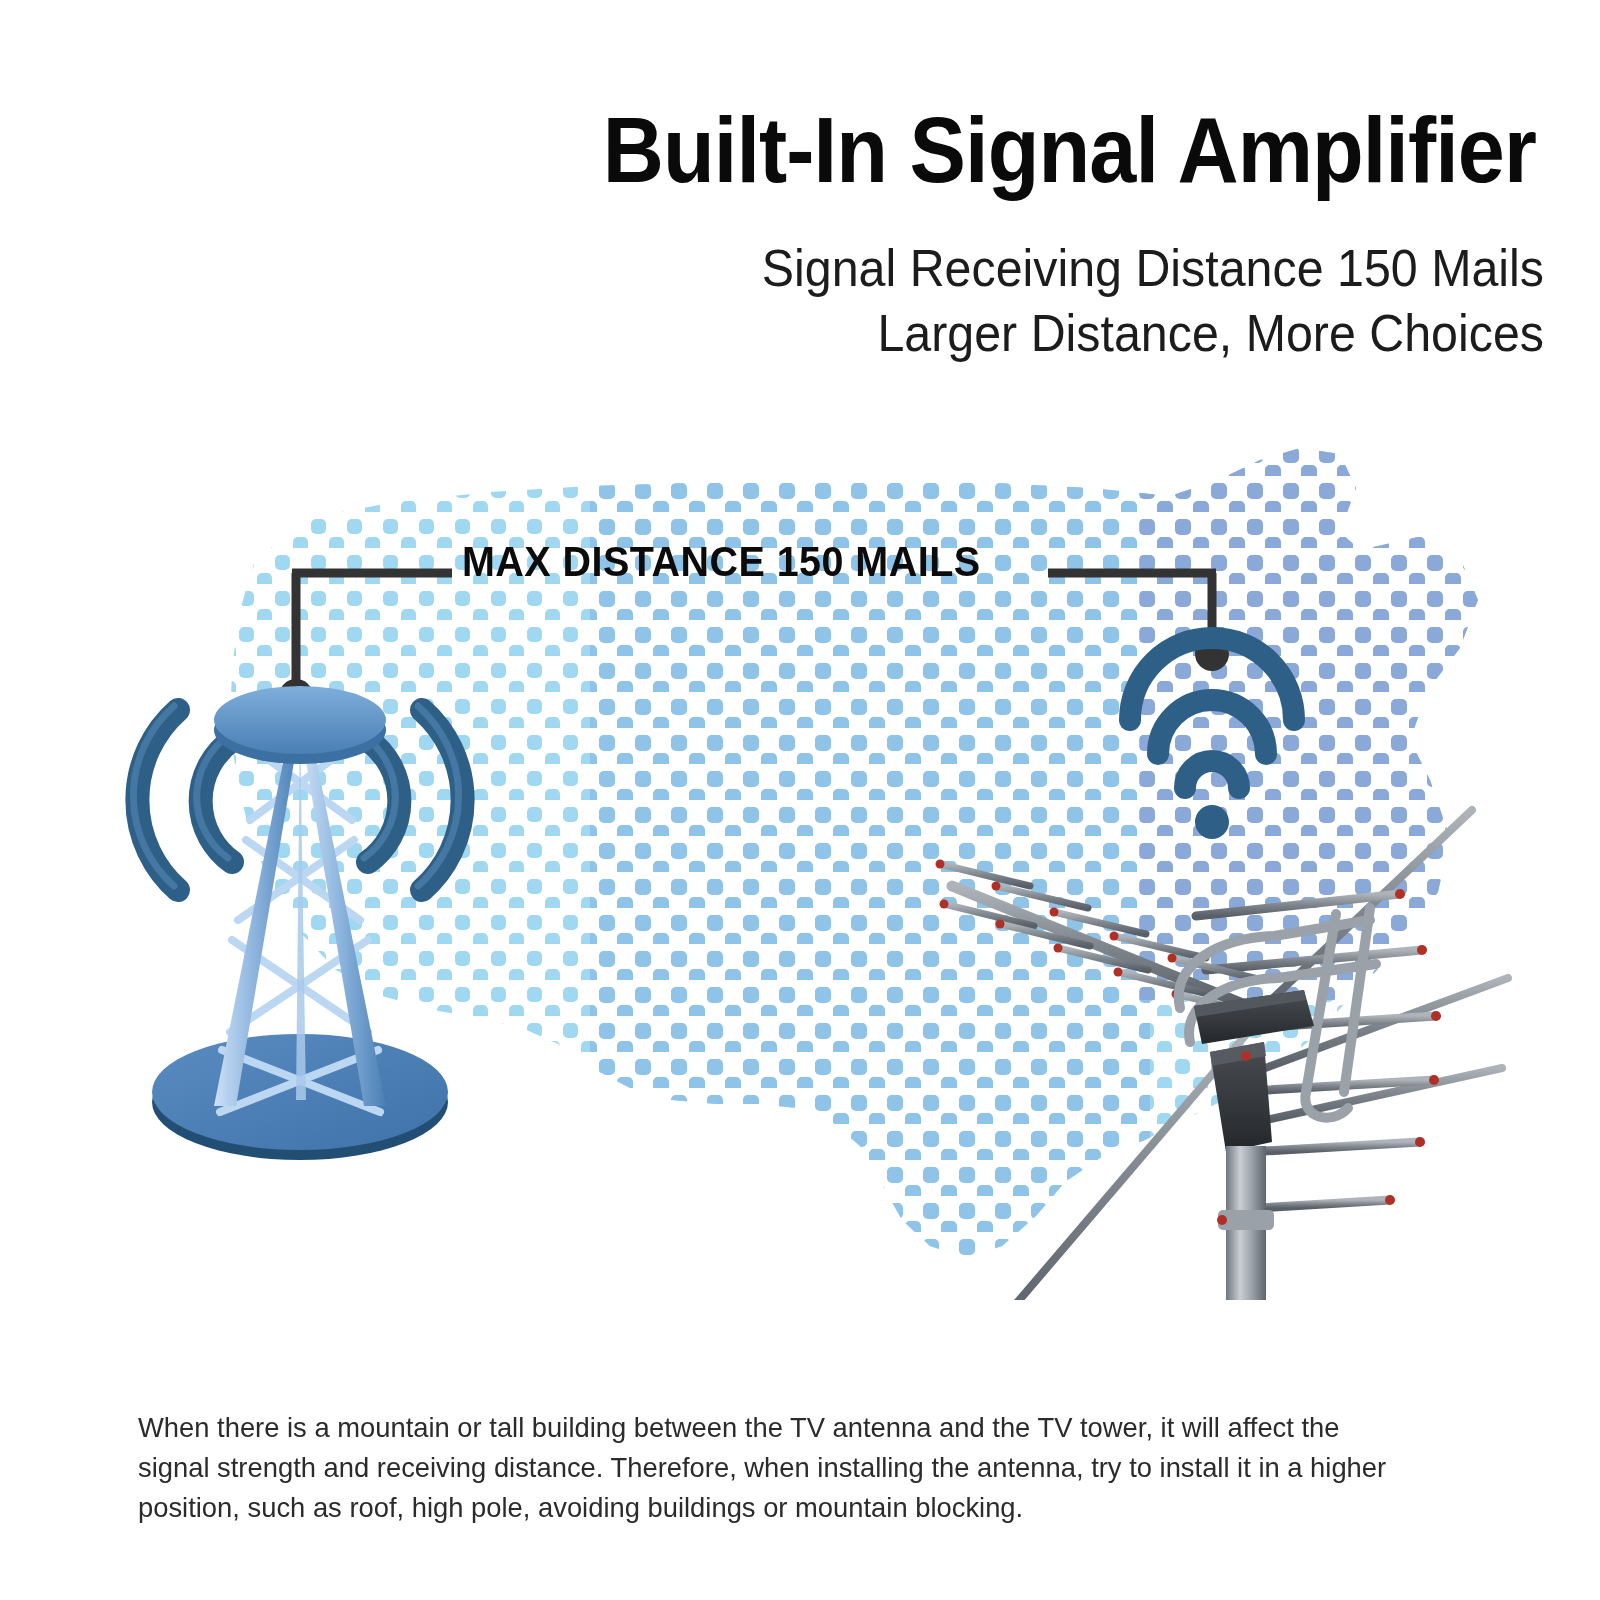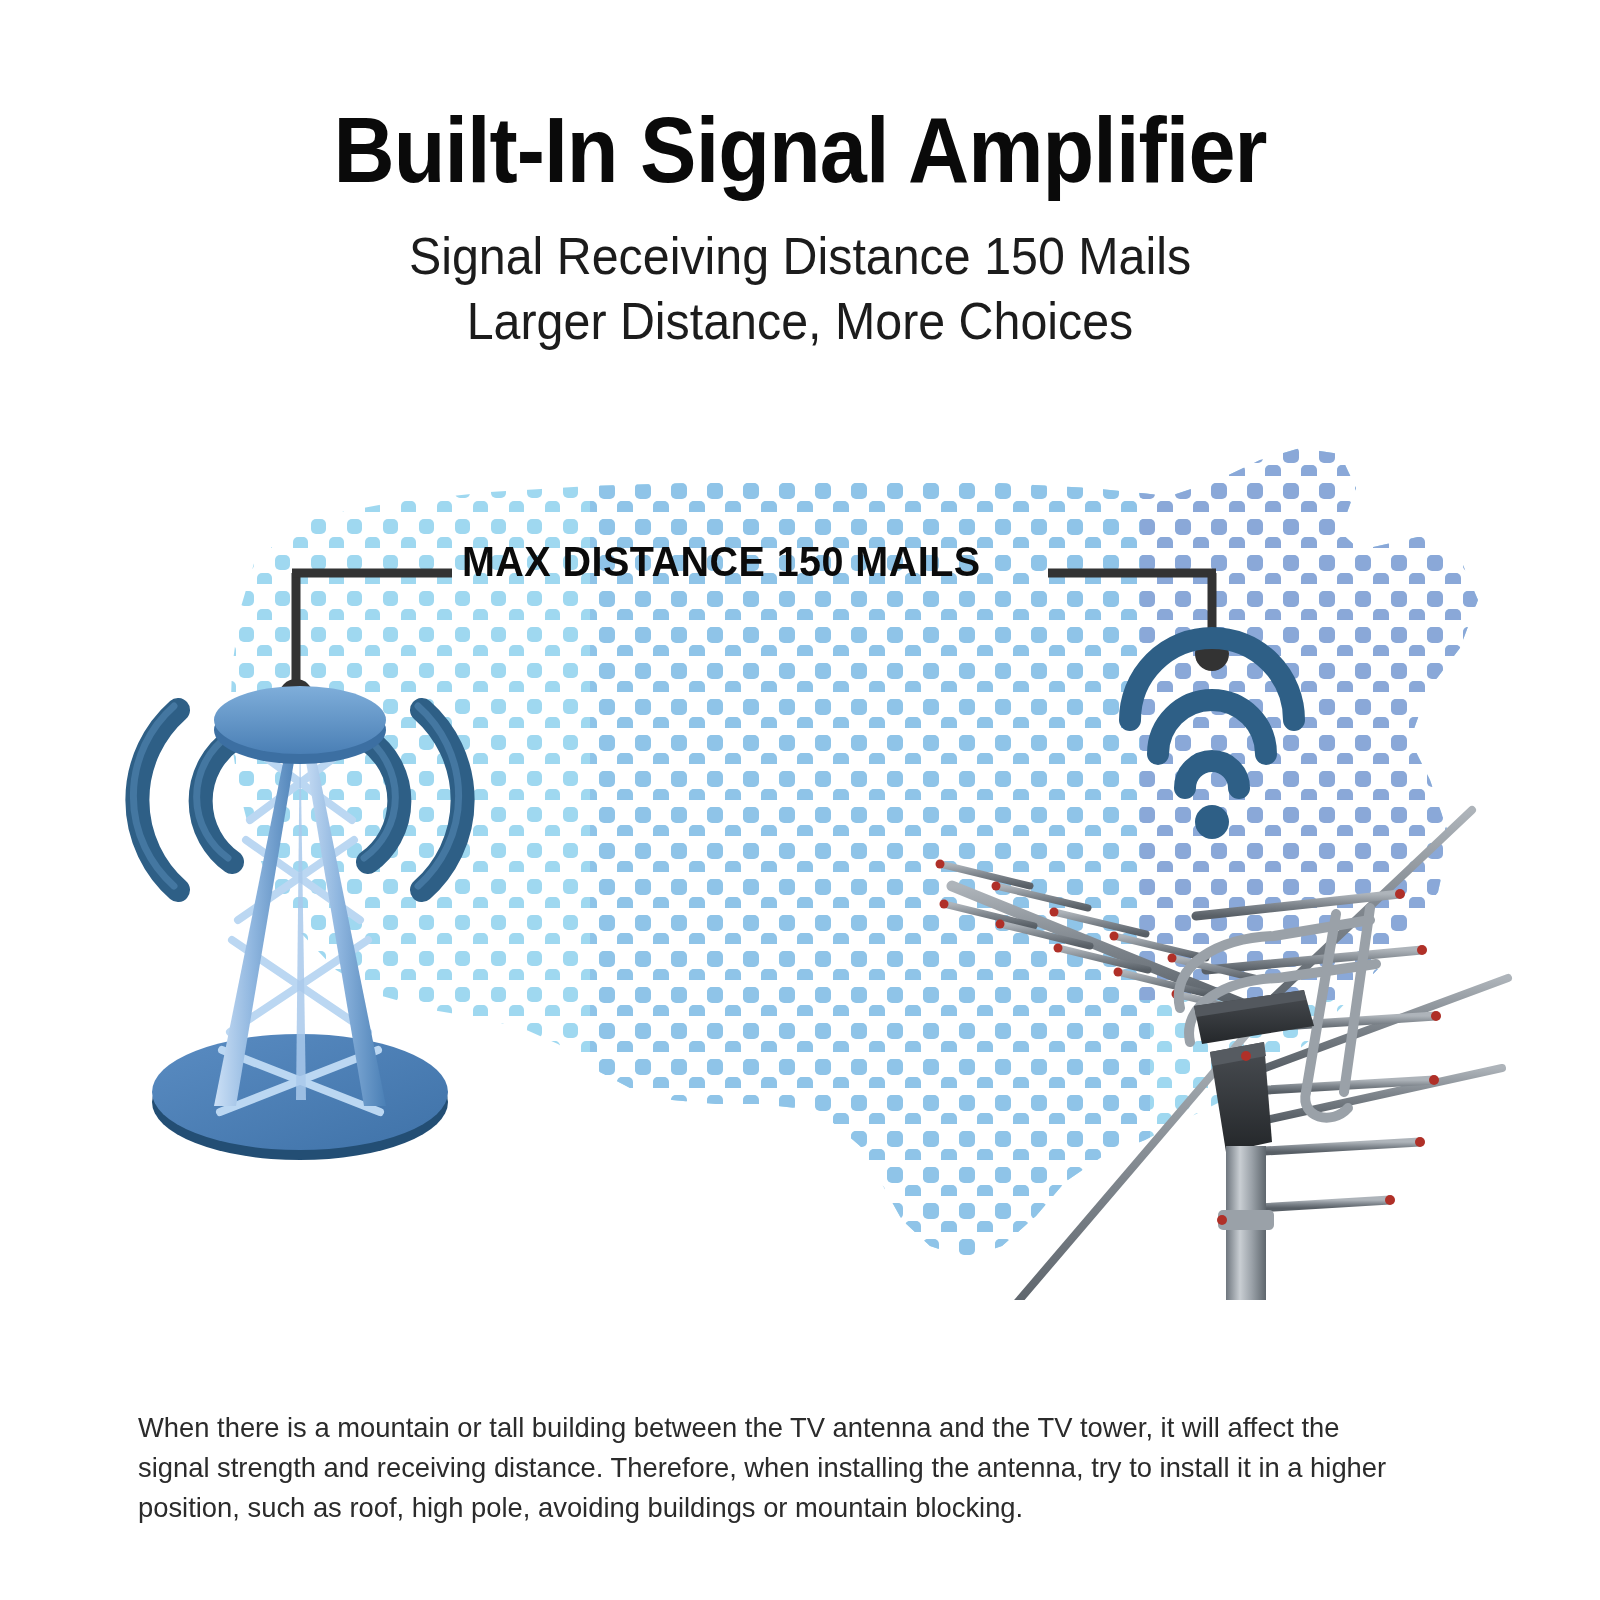--- a/index.html
+++ b/index.html
@@ -14,36 +14,36 @@
     overflow: hidden;
     font-family: "Liberation Sans", sans-serif;
     color: #1a1a1a;
   }
 
   
   .header {
     position: absolute;
     top: 0; left: 0;
     width: 1600px;
-    text-align: center;
+    text-align: right;
     padding-top: 104px;
   }
   .title {
     font-family: "Liberation Sans", sans-serif;
     font-size: 92px;
     font-weight: bold;
     line-height: 1.0;
     letter-spacing: -1px;
     color: #0a0a0a;
     transform: scaleX(0.92);
     margin: 0;
     white-space: nowrap;
   }
   .subtitle-block {
-    margin-top: 28px;
+    margin-top: 40px;
   }
   .subtitle {
     font-family: "Liberation Sans", sans-serif;
     font-size: 52px;
     font-weight: normal;
     line-height: 1.25;
     color: #1c1c1c;
     transform: scaleX(0.93);
     margin: 0;
     white-space: nowrap;

